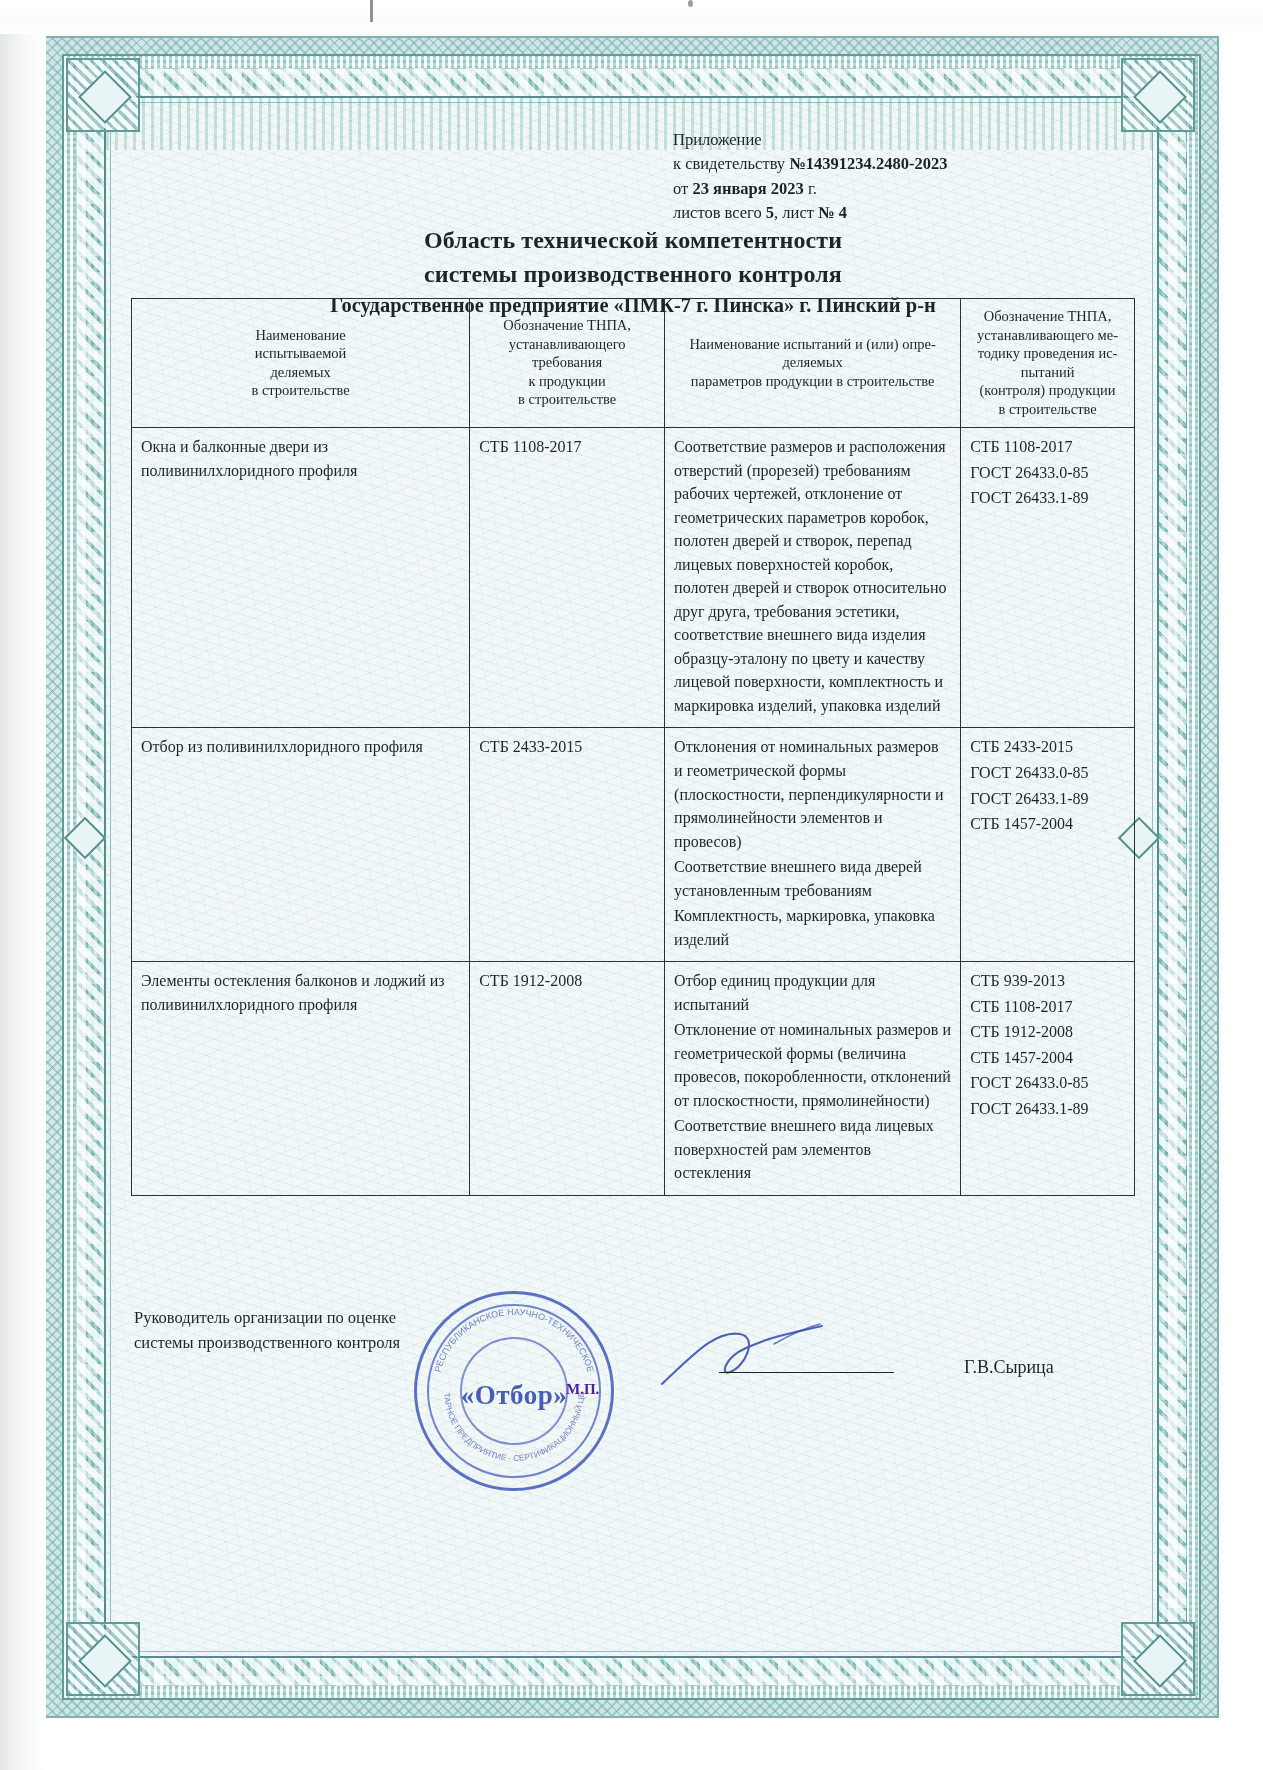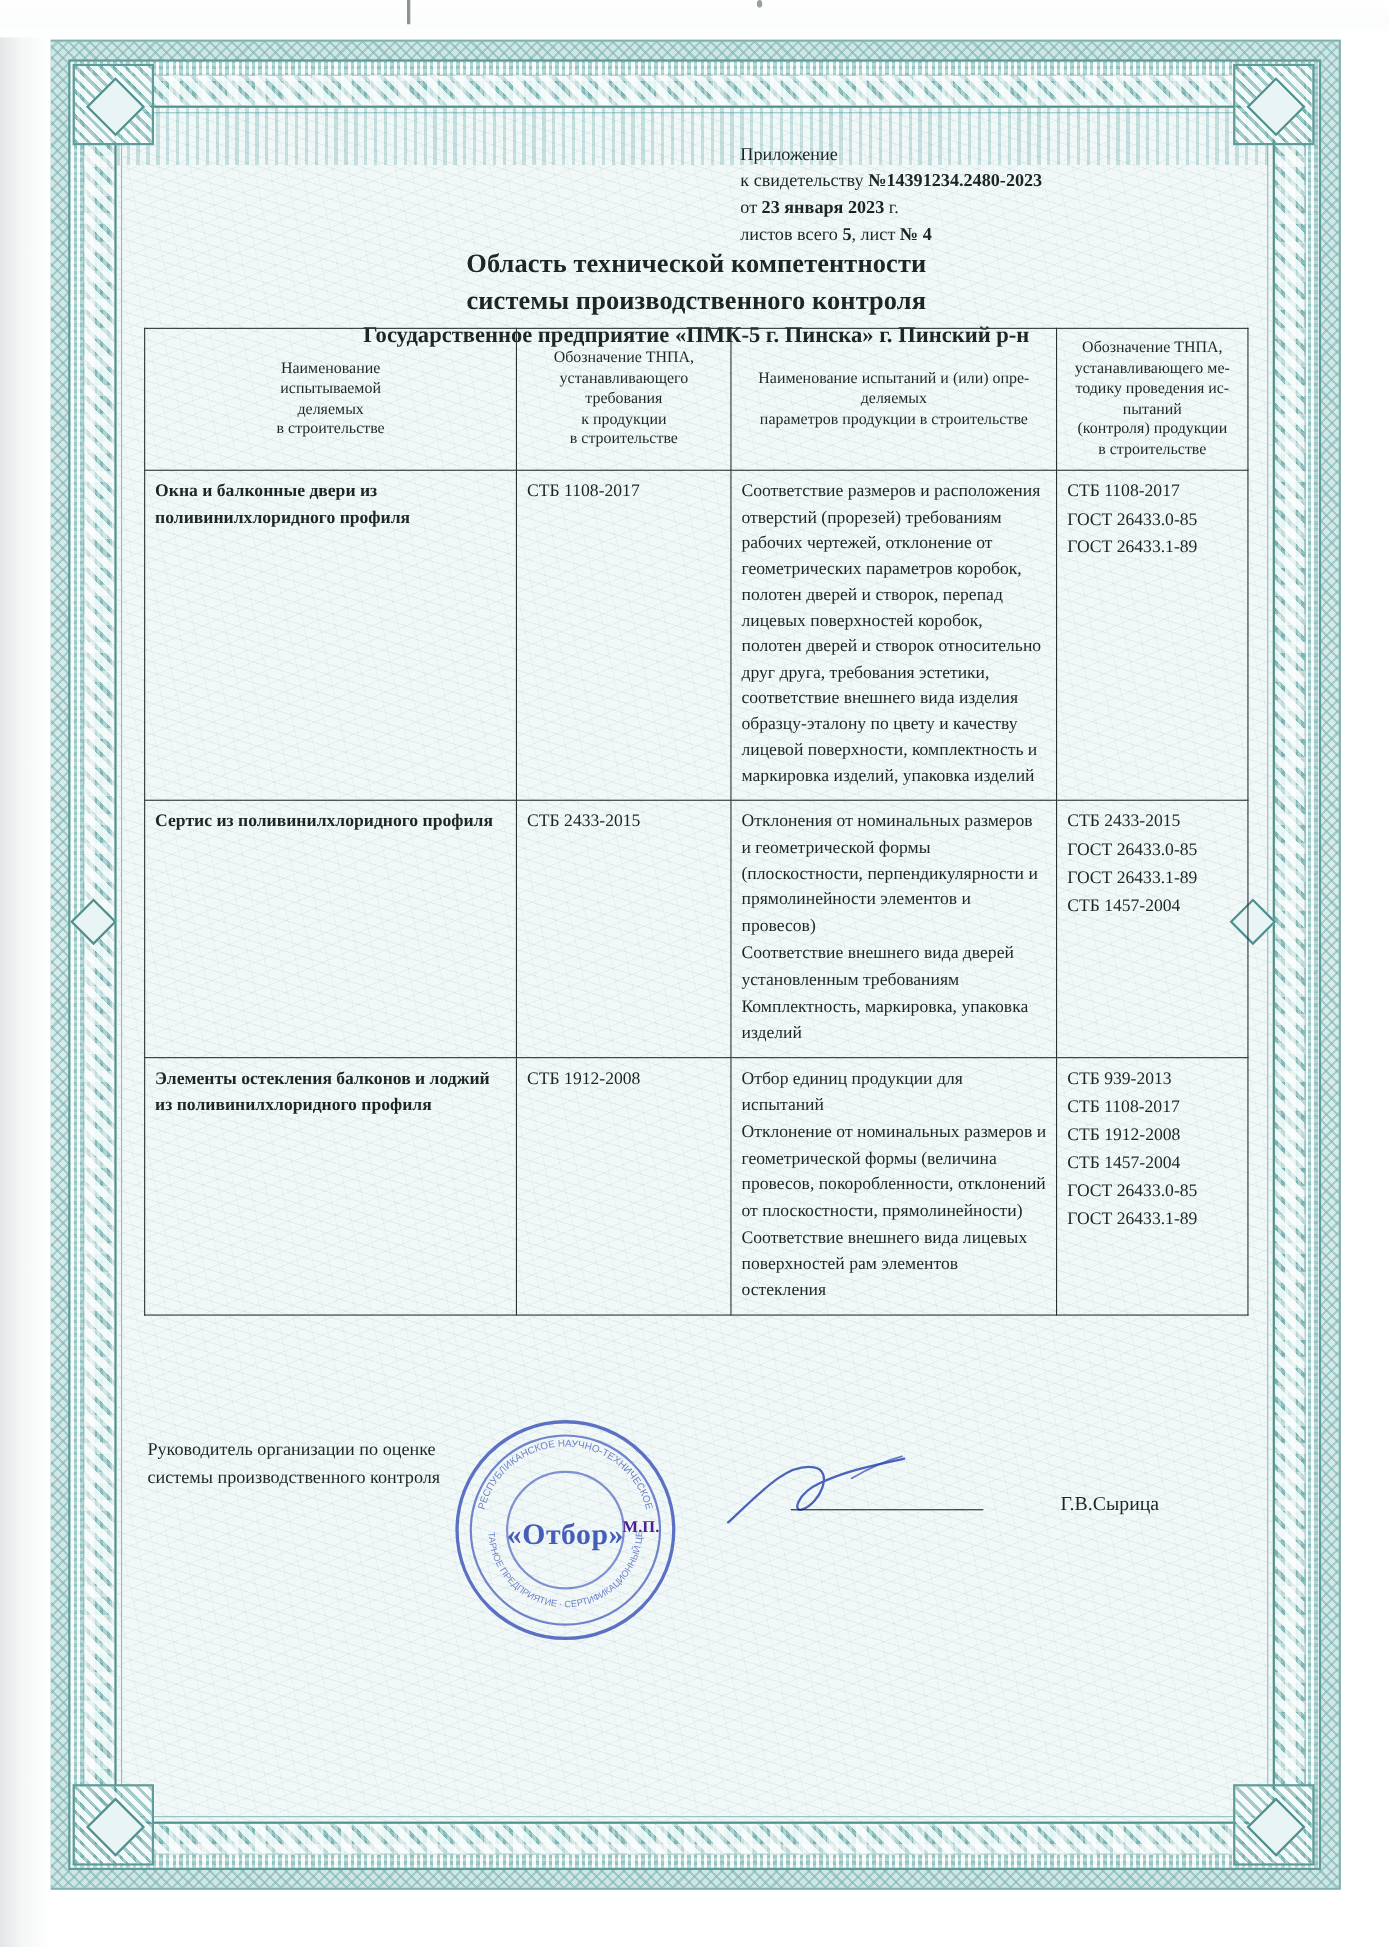--- a/index.html
+++ b/index.html
@@ -256,21 +256,21 @@
   th.h-col2 { width: 172px; }
   th.h-col3 { width: 268px; }
   th.h-col4 { width: 152px; font-size: 12.8px; line-height: 1.22; }
 
   table.scope tbody td {
     padding: 7px 9px 10px;
     font-size: 16px;
     line-height: 1.47;
   }
   td.c-name {
-    font-weight: bold;
+    font-weight: normal;
     font-size: 16px;
     line-height: 1.45;
   }
   td.c-tnpa {
     text-align: left;
     padding-left: 10px;
     white-space: nowrap;
   }
   td.c-tests { line-height: 1.5; }
   td.c-method {
@@ -408,21 +408,21 @@
     <div class="doc-header">
       <div>Приложение</div>
       <div><span>к свидетельству </span><b>№14391234.2480-2023</b></div>
       <div><span>от </span><b>23 января 2023</b><span> г.</span></div>
       <div><span>листов всего </span><b>5</b><span>, лист  </span><b>№ 4</b></div>
     </div>
 
     <div class="titles">
       <div class="title-line">Область технической компетентности</div>
       <div class="title-line">системы производственного контроля</div>
-      <div class="title-org">Государственное предприятие «ПМК-5 г. Пинска» г. Пинский р-н</div>
+      <div class="title-org">Государственное предприятие «ПМК-7 г. Пинска» г. Пинский р-н</div>
     </div>
 
     <table class="scope">
       <thead>
         <tr>
           <th class="h-col1">
             <div>Наименование</div>
             <div>испытываемой</div>
             <div>деляемых</div>
             <div>в строительстве</div>
@@ -460,21 +460,21 @@
             <div class="blk">Соответствие размеров и расположения отверстий (прорезей) требованиям рабочих чертежей, отклонение от геометрических параметров коробок, полотен дверей и створок, перепад лицевых поверхностей коробок, полотен дверей и створок относительно друг друга, требования эстетики, соответствие внешнего вида изделия образцу-эталону по цвету и качеству лицевой поверхности, комплектность и маркировка изделий, упаковка изделий</div>
           </td>
           <td class="c-method">
             <div class="blk">СТБ 1108-2017</div>
             <div class="blk">ГОСТ 26433.0-85</div>
             <div class="blk">ГОСТ 26433.1-89</div>
           </td>
         </tr>
 
         <tr>
-          <td class="c-name">Сертис из поливинилхлоридного профиля</td>
+          <td class="c-name">Отбор из поливинилхлоридного профиля</td>
           <td class="c-tnpa">
             <div class="blk">СТБ 2433-2015</div>
           </td>
           <td class="c-tests">
             <div class="blk">Отклонения от номинальных размеров и геометрической формы (плоскостности, перпендикулярности и прямолинейности элементов и провесов)</div>
             <div class="blk">Соответствие внешнего вида дверей установленным требованиям</div>
             <div class="blk">Комплектность, маркировка, упаковка изделий</div>
           </td>
           <td class="c-method">
             <div class="blk">СТБ 2433-2015</div>

